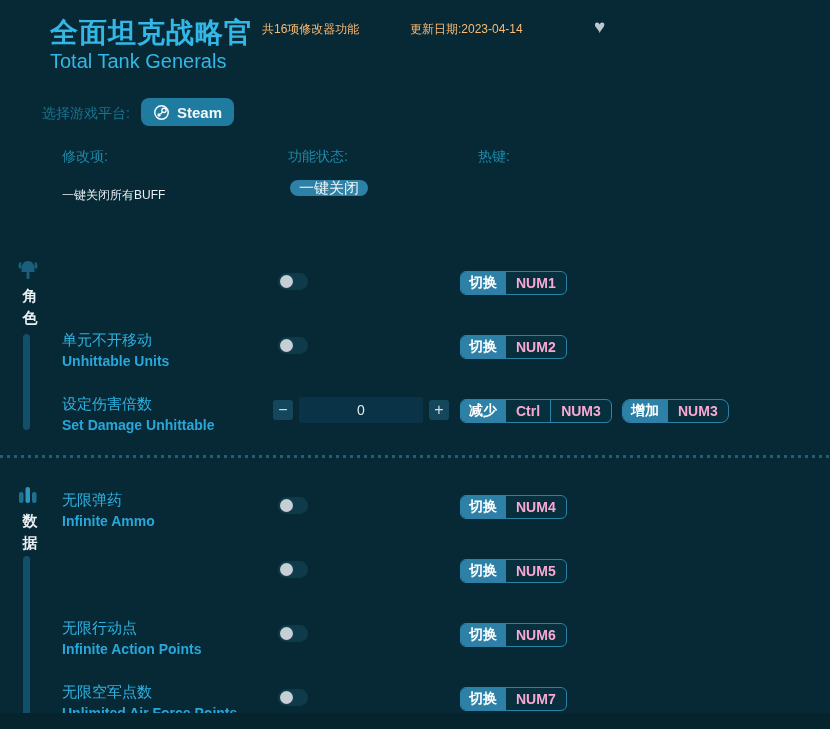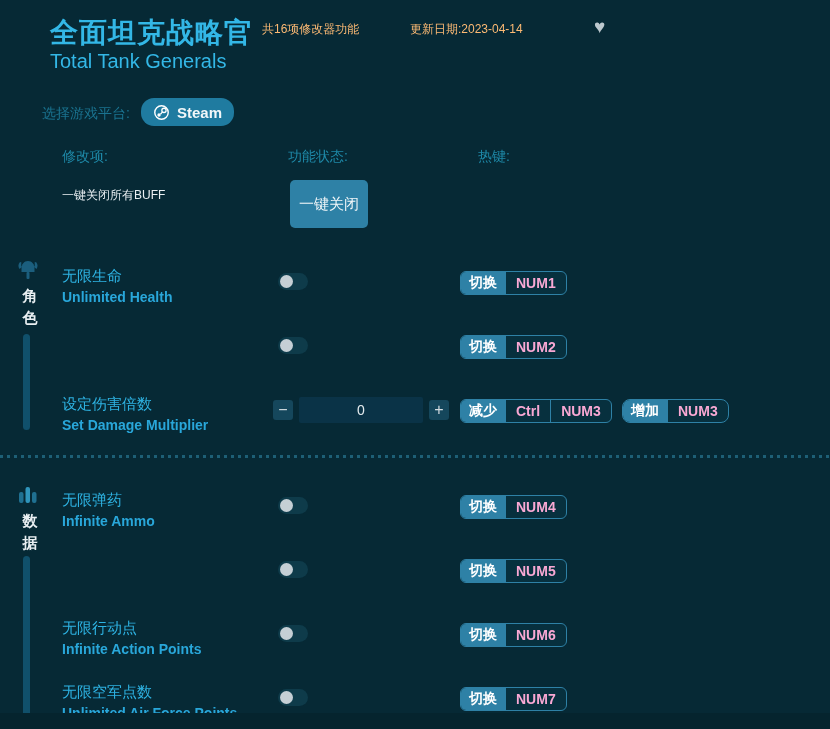--- a/index.html
+++ b/index.html
@@ -13,30 +13,30 @@
   .title-zh{left:50px;top:14px;font-size:28px;font-weight:bold;color:#33b7e6;letter-spacing:1px;}
   .title-en{left:50px;top:50px;font-size:20px;font-weight:normal;color:#33b7e6;}
   .meta{font-size:12px;color:#fdba74;}
   .meta-count{left:262px;top:21px;}
   .meta-date{left:410px;top:21px;}
   .heart{left:594px;top:16px;font-size:19px;color:#bcc8ce;cursor:pointer;}
   
   .platform-label{left:42px;top:105px;font-size:14px;color:#1a7390;}
   .steam-btn{
     left:141px;top:98px;height:28px;display:flex;align-items:center;gap:7px;
-    background:#1f7ba0;border-radius:13px;padding:0 12px;cursor:pointer;
+    background:#1f7ba0;border-radius:8px;padding:0 12px;cursor:pointer;
   }
   .steam-btn span{color:#f2f7f9;font-size:15px;font-weight:bold;}
   
   .col-head{font-size:14px;color:#1e89a8;top:148px;}
   .col-mod{left:62px;} .col-status{left:288px;} .col-hot{left:478px;}
   
   .buff-label{left:62px;top:187px;font-size:12px;color:#e9eff2;}
   .buff-btn{
-    left:290px;top:180px;width:78px;height:48px;background:#2e81a6;border-radius:5px;
+    left:290px;top:180px;width:78px;height:16px;background:#2e81a6;border-radius:11px;
     display:flex;align-items:center;justify-content:center;color:#f2f7f9;font-size:15px;cursor:pointer;
   }
   
   .side-icon{left:15px;width:26px;height:24px;}
   .vchar{left:21px;width:18px;text-align:center;font-size:15px;font-weight:bold;color:#e9eff2;}
   .vbar{left:23px;width:7px;border-radius:4px;background:#10506b;}
   
   .frow{left:0;width:830px;height:56px;}
   .flabel{position:absolute;left:62px;top:0;}
   .flabel .zh{font-size:15px;color:#2eb3e3;}
@@ -104,47 +104,47 @@
     <path d="M5 4 C3 6 3 9 4.5 11 L7 9 C6 7.5 6 6 6.5 4.5 Z" fill="#1b5e7d"></path>
     <path d="M21 4 C23 6 23 9 21.5 11 L19 9 C20 7.5 20 6 19.5 4.5 Z" fill="#1b5e7d"></path>
     <path d="M13 3 C9 3 6.5 6.5 6.5 10.5 L6.5 14 L19.5 14 L19.5 10.5 C19.5 6.5 17 3 13 3 Z" fill="#1b5e7d"></path>
     <rect x="11.5" y="14" width="3" height="7" rx="1" fill="#1b5e7d"></rect>
   </svg>
   <div class="abs vchar" style="top:287px">角</div>
   <div class="abs vchar" style="top:309px">色</div>
   <div class="abs vbar" style="top:334px;height:96px"></div>
 
   <div class="abs frow" style="top:267px">
-    <div class="flabel">
-      <div class="zh">无限生命</div>
-      <div class="en">Unlimited Health</div>
-    </div>
     <div class="toggle">
         <div class="knob"></div>
       </div>
     <div class="hotkey hk1">
       <span class="hk-label">切换</span>
       <span class="hk-key">NUM1</span>
     </div>
   </div>
 
   <div class="abs frow" style="top:331px">
+    <div class="flabel">
+      <div class="zh">单元不开移动</div>
+      <div class="en">Unhittable Units</div>
+    </div>
     <div class="toggle">
         <div class="knob"></div>
       </div>
     <div class="hotkey hk1">
       <span class="hk-label">切换</span>
       <span class="hk-key">NUM2</span>
     </div>
   </div>
 
   <div class="abs frow" style="top:395px">
     <div class="flabel">
       <div class="zh">设定伤害倍数</div>
-      <div class="en">Set Damage Multiplier</div>
+      <div class="en">Set Damage Unhittable</div>
     </div>
     <div class="step-btn step-minus">−</div>
     <input class="stepper-input" readonly="" value="0" style="">
     <div class="step-btn step-plus">+</div>
     <div class="hotkey hk-dec">
       <span class="hk-label">减少</span>
       <span class="hk-key">Ctrl</span>
       <span class="hk-key">NUM3</span>
     </div>
     <div class="hotkey hk-inc">

